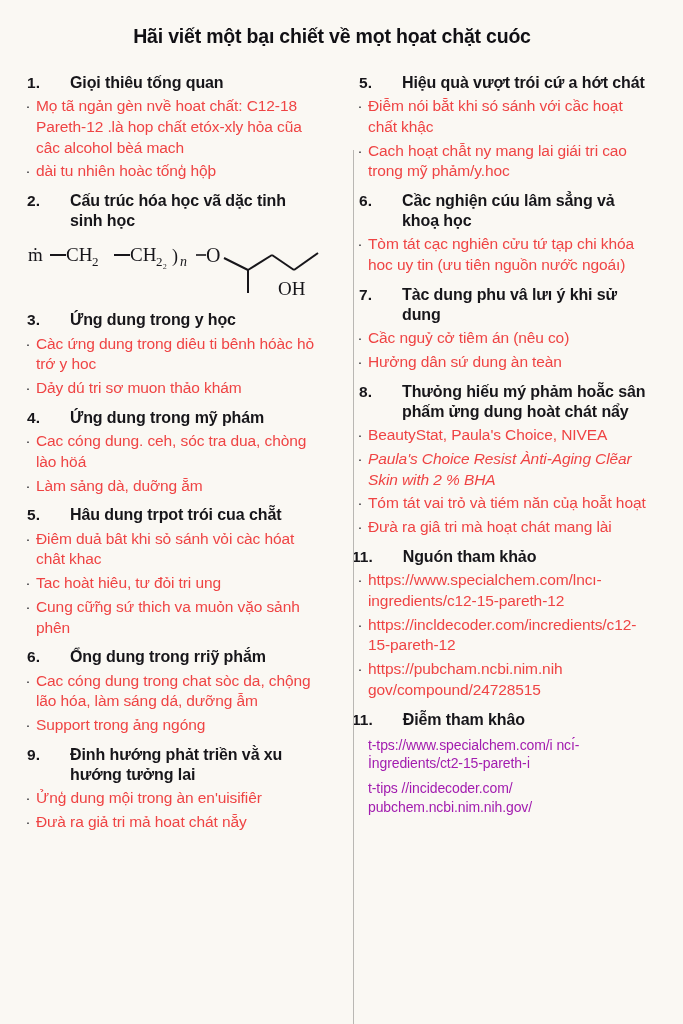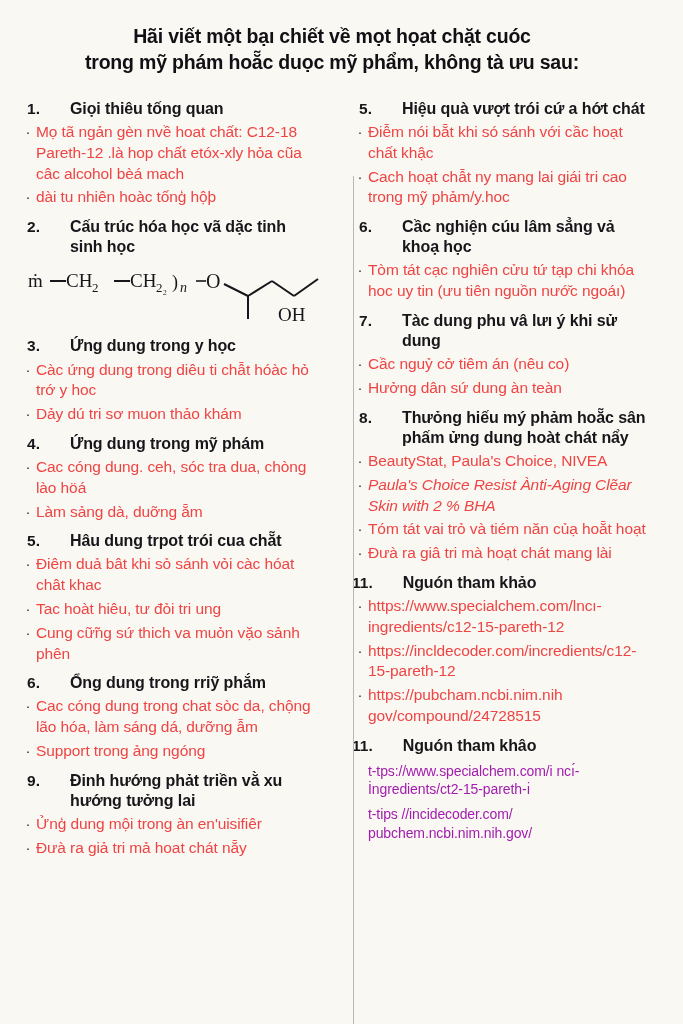--- a/index.html
+++ b/index.html
@@ -115,21 +115,20 @@
   }
   .chem svg { display: block; }
 </style>
 </head>
 <body>
 
 <div id="page">
 
   <div class="doc-title">
     <span class="t-line">Hãi viết một bạı chiết về mọt họat chặt cuóc</span>
-    <span class="t-line">trong mỹ phám hoẵc duọc mỹ phẩm, không tà ưu sau:</span>
   </div>
 
   <div class="columns">
     <div class="divider"></div>
 
     <div class="col col-left">
 
       <div class="sec">
         <span class="sec-num">1.</span>
         <span class="sec-title">Giọi thiêu tống quan</span>
@@ -173,21 +172,21 @@
           <text x="252" y="58" font-family="'Liberation Serif', serif" font-size="19" fill="#17161a">OH</text>
         </svg>
       </div>
 
       <div class="sec">
         <span class="sec-num">3.</span>
         <span class="sec-title">Ứng dung trong y học</span>
       </div>
       <div class="bul">
         <span class="bul-dot">·</span>
-        <span class="bul-txt">Càc ứng dung trong diêu ti chẫt hóàc hỏ trớ y hoc</span>
+        <span class="bul-txt">Càc ứng dung trong diêu ti bênh hóàc hỏ trớ y hoc</span>
       </div>
       <div class="bul">
         <span class="bul-dot">·</span>
         <span class="bul-txt">Dảy dú tri sơ muon thảo khám</span>
       </div>
 
       <div class="sec">
         <span class="sec-num">4.</span>
         <span class="sec-title">Ứng dung trong mỹ phám</span>
       </div>
@@ -316,20 +315,20 @@
         <span class="bul-dot">·</span>
         <span class="bul-txt">https://incldecoder.com/incredients/c12-15-pareth-12</span>
       </div>
       <div class="bul">
         <span class="bul-dot">·</span>
         <span class="bul-txt">https://pubcham.ncbi.nim.nih gov/compound/24728515</span>
       </div>
 
       <div class="sec">
         <span class="sec-num">11.</span>
-        <span class="sec-title">Nguón tham khâo</span>
+        <span class="sec-title">Điễm tham khâo</span>
       </div>
       <div class="plain">t-tps://www.specialchem.com/i ncı́-İngredients/ct2-15-pareth-ı̇</div>
       <div class="plain">t-tips //incidecoder.com/ pubchem.ncbi.nim.nih.gov/</div>
 
     </div>
   </div>
 </div>
 
 </body></html>

